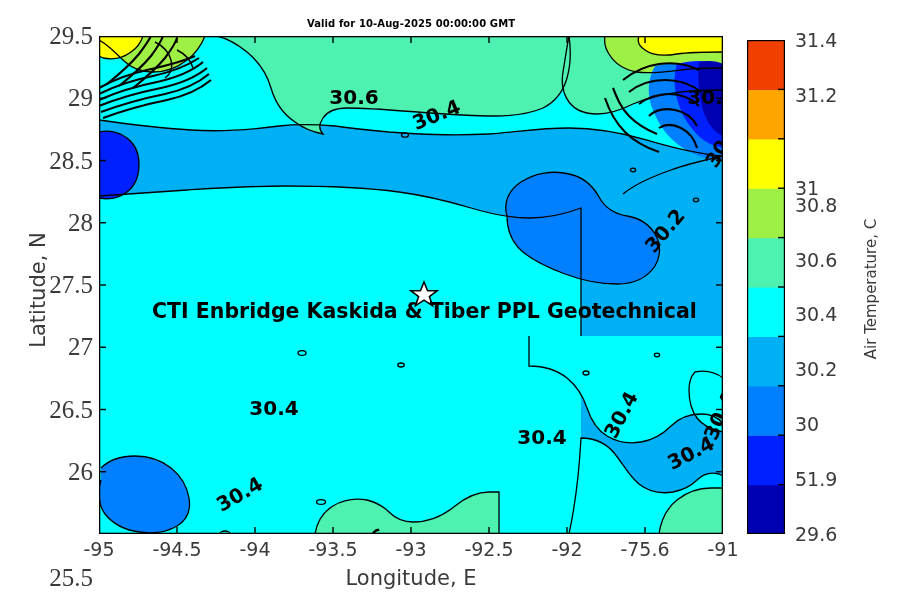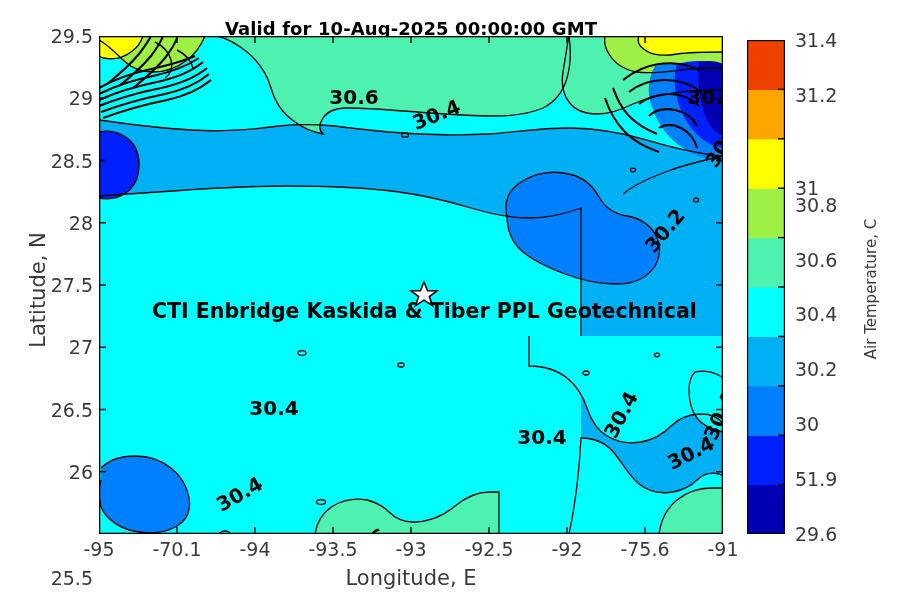--- a/index.html
+++ b/index.html
@@ -6,41 +6,41 @@
   body{
     width:900px;height:600px;background:#ffffff;overflow:hidden;
     font-family:"DejaVu Sans","Liberation Sans",sans-serif;
     -webkit-font-smoothing:antialiased;
   }
   #stage{position:relative;width:900px;height:600px;}
 
   
   .plot-title{
     position:absolute;left:99px;top:18px;width:624px;
-    text-align:center;font-size:18px;font-weight:bold;color:#000;
+    text-align:center;font-size:10px;font-weight:bold;color:#000;
     letter-spacing:.1px;
   }
   .xlabel{
     position:absolute;left:99px;top:566px;width:624px;text-align:center;
     font-size:21px;color:#3a3a3a;
   }
   .ylabel{
     position:absolute;left:-92px;top:278px;width:260px;text-align:center;
     font-size:21px;color:#3a3a3a;
     transform:rotate(-90deg);transform-origin:center center;
   }
   .cb-label{
     position:absolute;left:741px;top:280px;width:260px;text-align:center;
     font-size:15px;color:#3a3a3a;
     transform:rotate(-90deg);transform-origin:center center;
   }
 
   
   .tick-x{position:absolute;font-size:19px;color:#3a3a3a;text-align:center;transform:translateX(-50%);}
-  .tick-y{position:absolute;font-size:19px;color:#3a3a3a;text-align:right;transform:translateY(-50%);}
+  .tick-y{position:absolute;font-size:25px;color:#3a3a3a;text-align:right;transform:translateY(-50%);font-family:Liberation Serif, serif;}
   .tick-cb{position:absolute;font-size:19px;color:#3a3a3a;text-align:left;transform:translateY(-50%);}
 
   
   #map-frame{position:absolute;left:99px;top:36px;width:624px;height:498px;}
   #cb-frame{position:absolute;left:747px;top:40px;width:38px;height:494px;}
   svg{display:block;}
   .contour-label{
     font-family:"DejaVu Sans","Liberation Sans",sans-serif;
     font-size:20px;font-weight:bold;fill:#000;
   }
@@ -334,21 +334,21 @@
           <line x1="38" x2="31" y1="197.60000000000002" y2="197.60000000000002"></line>
           <line x1="38" x2="31" y1="148.2" y2="148.2"></line>
           <line x1="38" x2="31" y1="98.80000000000001" y2="98.80000000000001"></line>
           <line x1="38" x2="31" y1="49.400000000000034" y2="49.400000000000034"></line>
         </g>
     </svg>
   </div>
 
   <div id="xticks">
       <div class="tick-x" style="left: 99px; top: 538px;">-95</div>
-      <div class="tick-x" style="left: 177px; top: 538px;">-70.1</div>
+      <div class="tick-x" style="left: 177px; top: 538px;">-94.5</div>
       <div class="tick-x" style="left: 255px; top: 538px;">-94</div>
       <div class="tick-x" style="left: 333px; top: 538px;">-93.5</div>
       <div class="tick-x" style="left: 411px; top: 538px;">-93</div>
       <div class="tick-x" style="left: 489px; top: 538px;">-92.5</div>
       <div class="tick-x" style="left: 567px; top: 538px;">-92</div>
       <div class="tick-x" style="left: 645px; top: 538px;">-75.6</div>
       <div class="tick-x" style="left: 723px; top: 538px;">-91</div>
     </div>
   <div id="yticks">
       <div class="tick-y" style="left: 10px; width: 83px; top: 534px; margin-top: 44px;">25.5</div>

